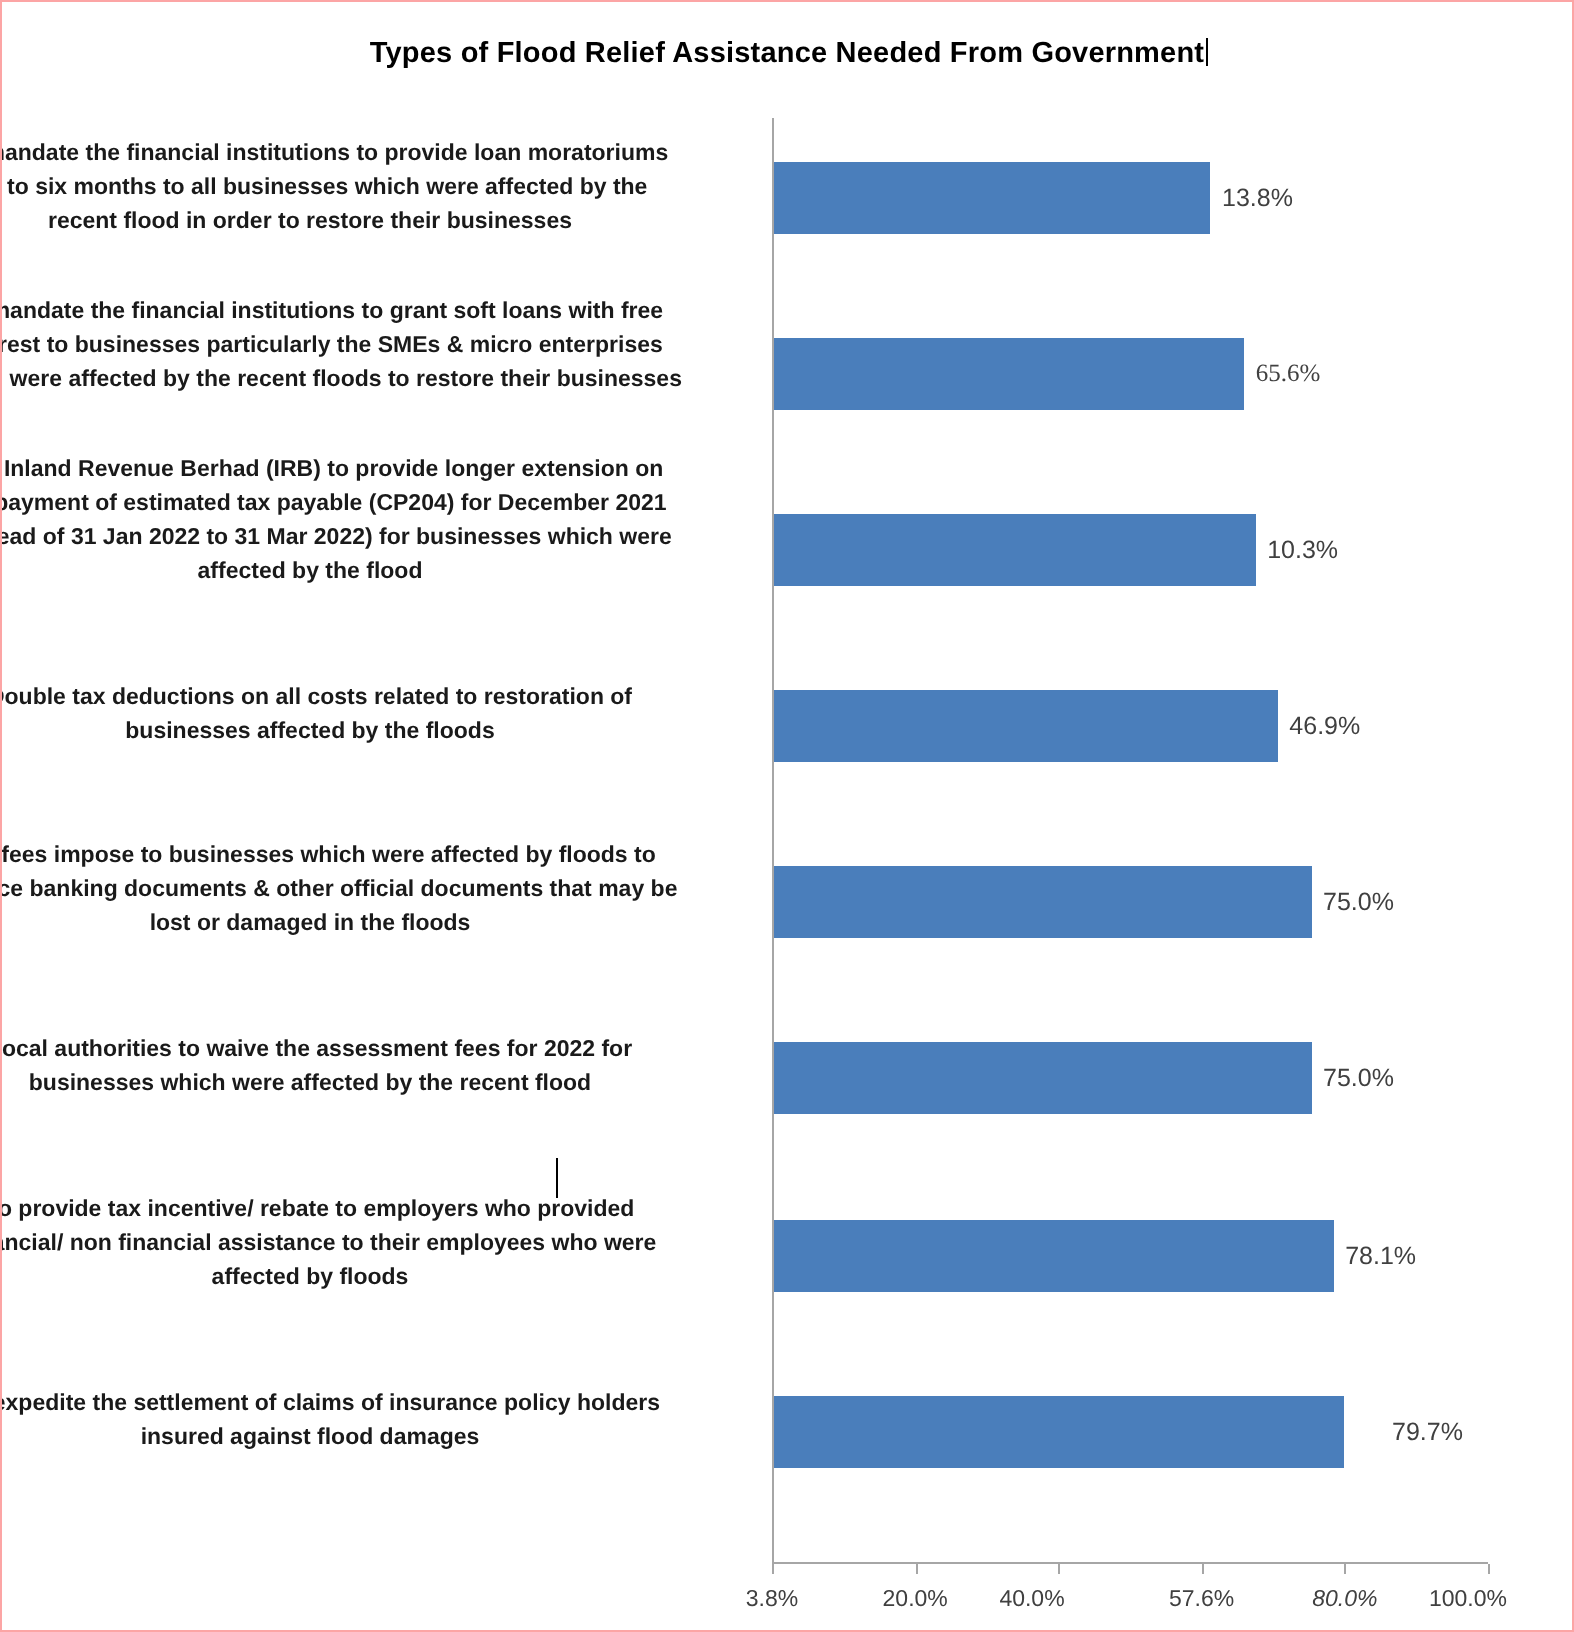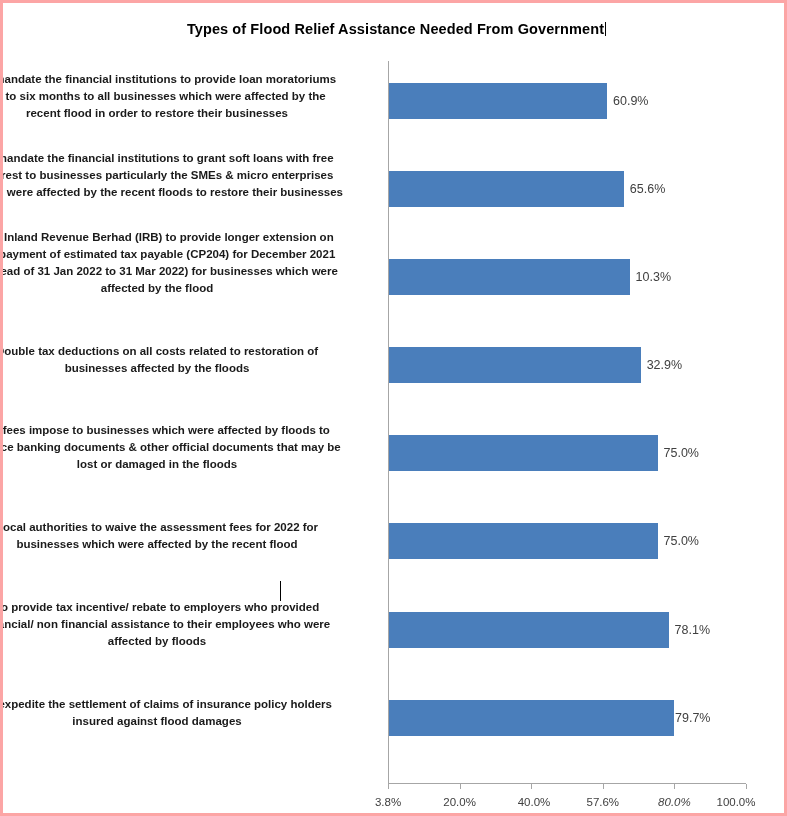--- a/index.html
+++ b/index.html
@@ -8,21 +8,21 @@
     background: #ffffff;
   }
   body {
     font-family: "Liberation Sans", sans-serif;
   }
   #chart-frame {
     position: relative;
     width: 787px;
     height: 816px;
     box-sizing: border-box;
-    border: 3px solid #fca5a5;
+    border: 1px solid #fca5a5;
     background: #ffffff;
     overflow: hidden;
   }
   #chart-title {
     position: absolute;
     top: 18px;
     left: 0;
     width: 787px;
     text-align: center;
     font-size: 14.5px;
@@ -134,52 +134,52 @@
 
     <div class="tick-mark" style="left:0px;"></div>
     <div class="tick-mark" style="left:71.6px;"></div>
     <div class="tick-mark" style="left:143.2px;"></div>
     <div class="tick-mark" style="left:214.8px;"></div>
     <div class="tick-mark" style="left:286.4px;"></div>
     <div class="tick-mark" style="left:358px;"></div>
 
     <div class="x-tick-label" style="left:0px;">3.8%</div>
     <div class="x-tick-label" style="left:71.6px;">20.0%</div>
-    <div class="x-tick-label" style="left:146px;">40.0%</div>
+    <div class="x-tick-label" style="left:130px;">40.0%</div>
     <div class="x-tick-label" style="left:214.8px;">57.6%</div>
     <div class="x-tick-label" style="left:286.4px;font-style:italic;">80.0%</div>
     <div class="x-tick-label" style="left:348px;">100.0%</div>
 
     <div class="row" style="top:22px;height:36px;">
       <div class="bar" style="width: 218.022px; background: rgb(74, 126, 187);"></div>
-      <div class="bar-value" style="left: 225.022px;">60.9%</div>
+      <div class="bar-value" style="left: 225.022px;">13.8%</div>
       <div class="cat-label" style="top:-12px;">
           <span class="cat-label-inner">To mandate the financial institutions to provide loan moratoriums up to six months to all businesses which were affected by the recent flood in order to restore their businesses</span>
         </div>
     </div>
 
     <div class="row" style="top:110px;height:36px;">
       <div class="bar" style="width: 234.848px; background: rgb(74, 126, 187);"></div>
-      <div class="bar-value" style="left: 241.848px;">65.6%</div>
+      <div class="bar-value" style="left: 241.848px; font-family: Liberation Serif, serif;">65.6%</div>
       <div class="cat-label" style="top:-21px;">
           <span class="cat-label-inner">To mandate the financial institutions to grant soft loans with free interest to businesses particularly the SMEs &amp; micro enterprises which were affected by the recent floods to restore their businesses</span>
         </div>
     </div>
 
     <div class="row" style="top:198px;height:36px;">
       <div class="bar" style="width: 240.576px; background: rgb(74, 126, 187);"></div>
       <div class="bar-value" style="left: 247.576px;">10.3%</div>
       <div class="cat-label" style="top:-30px;">
           <span class="cat-label-inner">The Inland Revenue Berhad (IRB) to provide longer extension on the payment of estimated tax payable (CP204) for December 2021 (instead of 31 Jan 2022 to 31 Mar 2022) for businesses which were affected by the flood</span>
         </div>
     </div>
 
     <div class="row" style="top:286px;height:36px;">
       <div class="bar" style="width: 251.674px; background: rgb(74, 126, 187);"></div>
-      <div class="bar-value" style="left: 258.674px;">32.9%</div>
+      <div class="bar-value" style="left: 258.674px;">46.9%</div>
       <div class="cat-label" style="top:-4px;">
           <span class="cat-label-inner">Double tax deductions on all costs related to restoration of businesses affected by the floods</span>
         </div>
     </div>
 
     <div class="row" style="top:374px;height:36px;">
       <div class="bar" style="width: 268.5px; background: rgb(74, 126, 187);"></div>
       <div class="bar-value" style="left: 275.5px;">75.0%</div>
       <div class="cat-label" style="top:-13px;">
           <span class="cat-label-inner">No fees impose to businesses which were affected by floods to replace banking documents &amp; other official documents that may be lost or damaged in the floods</span>
@@ -197,21 +197,21 @@
     <div class="row" style="top:551px;height:36px;">
       <div class="bar" style="width: 279.598px; background: rgb(74, 126, 187);"></div>
       <div class="bar-value" style="left: 286.598px;">78.1%</div>
       <div class="cat-label" style="top:-13px;">
           <span class="cat-label-inner">To provide tax incentive/ rebate to employers who provided financial/ non financial assistance to their employees who were affected by floods</span>
         </div>
     </div>
 
     <div class="row" style="top:639px;height:36px;">
       <div class="bar" style="width: 285.326px; background: rgb(74, 126, 187);"></div>
-      <div class="bar-value" style="left: 287px;">79.7%</div>
+      <div class="bar-value" style="left: 310px;">79.7%</div>
       <div class="cat-label" style="top:-4px;">
           <span class="cat-label-inner">To expedite the settlement of claims of insurance policy holders insured against flood damages</span>
         </div>
     </div>
   </div>
 
   <div id="stray-caret"></div>
 </div>
 
 </body></html>

